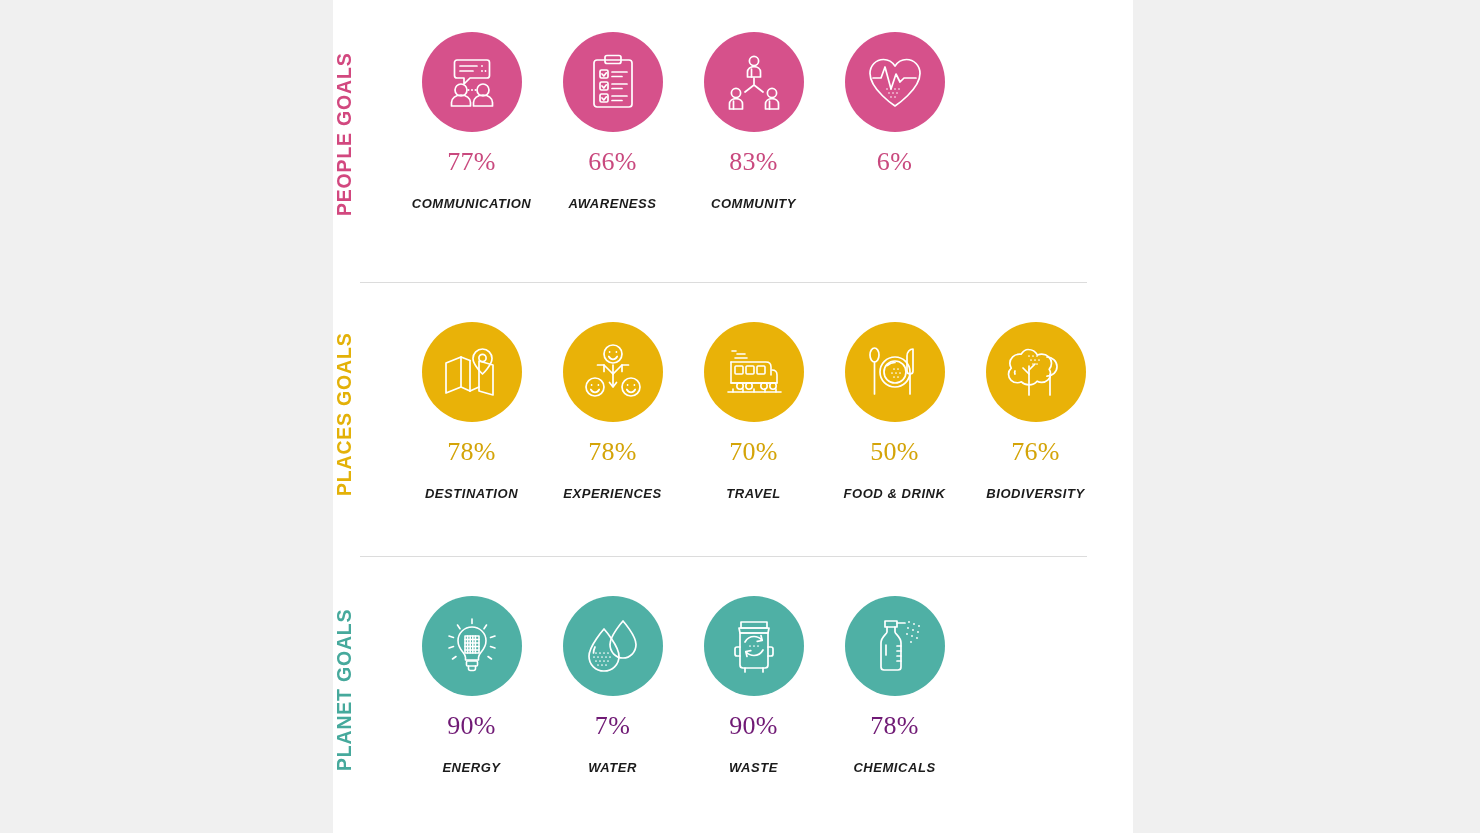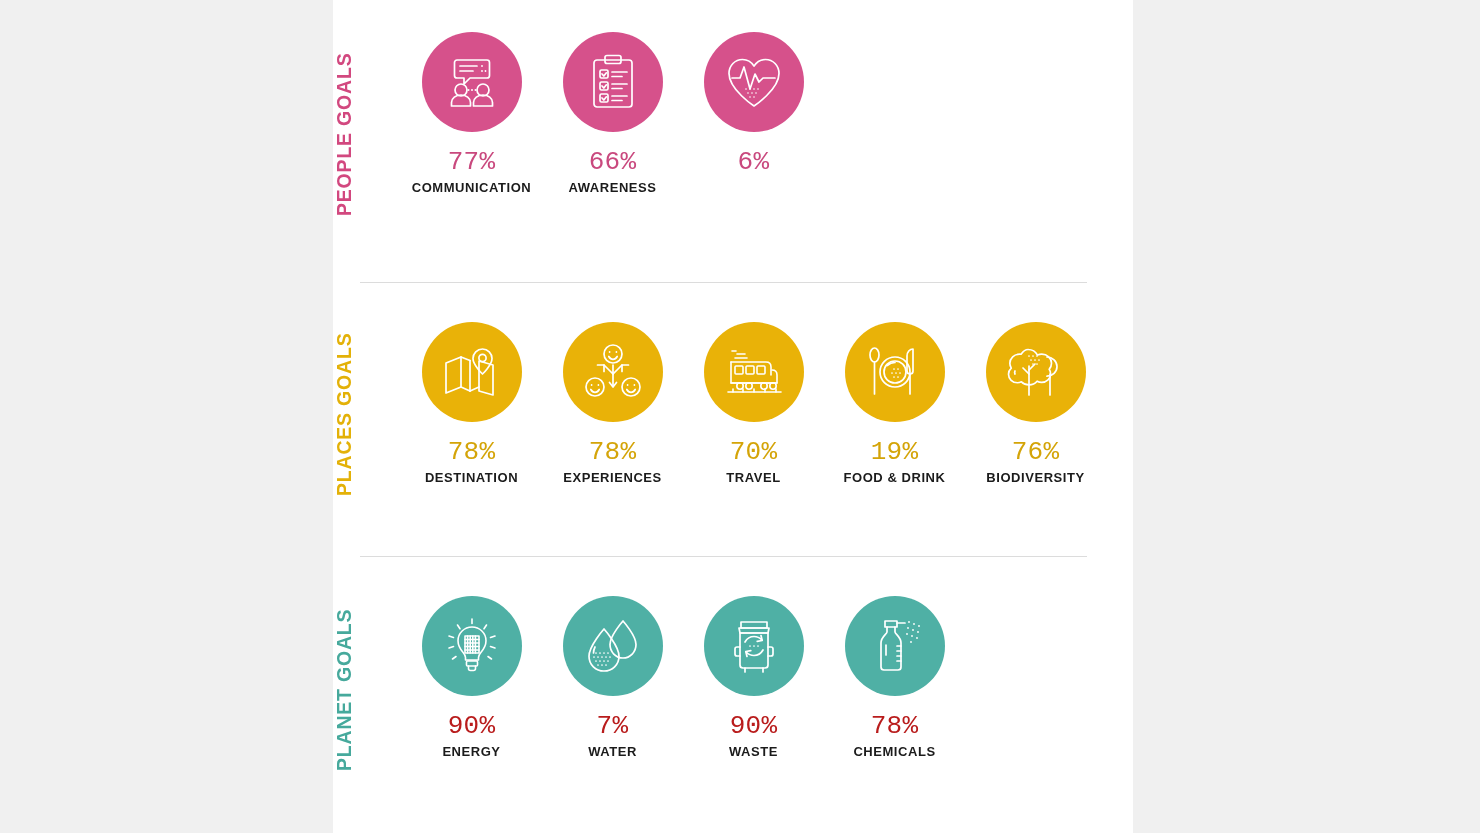--- a/index.html
+++ b/index.html
@@ -86,35 +86,37 @@
   .c-planet { background: #4fb0a5; }
 
   .circle svg { display: block; }
 
   .pct {
     margin-top: 17px;
     font-size: 26px;
     font-weight: normal;
     letter-spacing: 0.3px;
     line-height: 1;
-    font-family: Liberation Mono, monospace;
+    font-family: Liberation Serif, serif;
   }
   .p-people { color: #c9497e; }
   .p-places { color: #d4a408; }
-  .p-planet { color: #b91c1c; }
+  .p-planet { color: #701a75; }
 
   .tile-label {
+    margin-top: 16px;
     font-size: 13px;
     font-weight: bold;
     color: #1b1b1b;
     letter-spacing: 0.55px;
     text-align: center;
     line-height: 1.95;
     text-transform: uppercase;
     max-width: 138px;
+    font-style: italic;
   }
 
   .divider {
     position: absolute;
     left: 27px;
     width: 727px;
     height: 1px;
     background: #dcdcdc;
   }
   #divider-1 { top: 282px; }
@@ -174,20 +176,40 @@
                 <path d="M16 45l1.8 2 2.6-3.2"></path>
                 <line x1="26" y1="43" x2="41" y2="43"></line>
                 <line x1="26" y1="47.5" x2="36" y2="47.5"></line>
               </svg>
             </span>
           </div>
           <div class="pct p-people">66%</div>
           <div class="tile-label">AWARENESS</div>
         </div>
 
+        <div class="tile">
+          <div class="circle c-people">
+            <span>
+              <svg width="58" height="56" viewBox="0 0 58 56" fill="none" stroke="#ffffff" stroke-width="1.7" stroke-linecap="round" stroke-linejoin="round">
+                <circle cx="29" cy="7" r="4.6"></circle>
+                <path d="M22.5 23v-5c0-3.2 2.9-5.4 6.5-5.4s6.5 2.2 6.5 5.4v5z"></path>
+                <line x1="26.5" y1="15" x2="26.5" y2="23"></line>
+                <path d="M29 24v7M29 31l-9 7M29 31l9 7"></path>
+                <circle cx="11" cy="39" r="4.6"></circle>
+                <path d="M4.5 55v-5c0-3.2 2.9-5.4 6.5-5.4s6.5 2.2 6.5 5.4v5z"></path>
+                <line x1="8.5" y1="47" x2="8.5" y2="55"></line>
+                <circle cx="47" cy="39" r="4.6"></circle>
+                <path d="M40.5 55v-5c0-3.2 2.9-5.4 6.5-5.4s6.5 2.2 6.5 5.4v5z"></path>
+                <line x1="44.5" y1="47" x2="44.5" y2="55"></line>
+              </svg>
+            </span>
+          </div>
+          <div class="pct p-people">83%</div>
+          <div class="tile-label">COMMUNITY</div>
+        </div>
 
         <div class="tile">
           <div class="circle c-people">
             <span>
               <svg width="60" height="56" viewBox="0 0 60 56" fill="none" stroke="#ffffff" stroke-width="1.7" stroke-linecap="round" stroke-linejoin="round">
                 <path d="M30 52S5 35.5 5 19.5C5 11.5 11 5.5 18.5 5.5c4.8 0 9 2.6 11.5 6.6 2.5-4 6.7-6.6 11.5-6.6C49 5.5 55 11.5 55 19.5 55 35.5 30 52 30 52z"></path>
                 <path d="M8 24h8l4-11 6 22 5-15 4 8 4-4h12"></path>
                 <circle cx="22" cy="35" r="0.8" fill="#fff" stroke="none"></circle>
                 <circle cx="26" cy="35" r="0.8" fill="#fff" stroke="none"></circle>
                 <circle cx="30" cy="35" r="0.8" fill="#fff" stroke="none"></circle>
@@ -307,21 +329,21 @@
                 <circle cx="25" cy="29" r="0.85" fill="#fff" stroke="none"></circle>
                 <circle cx="29" cy="29" r="0.85" fill="#fff" stroke="none"></circle>
                 <circle cx="33" cy="29" r="0.85" fill="#fff" stroke="none"></circle>
                 <circle cx="27" cy="33" r="0.85" fill="#fff" stroke="none"></circle>
                 <circle cx="31" cy="33" r="0.85" fill="#fff" stroke="none"></circle>
                 <path d="M46 5v22a3 3 0 0 1-3 3h0a3 3 0 0 1-3-3V12c0-4 2.7-7 6-7z"></path>
                 <line x1="43" y1="30" x2="43" y2="50"></line>
               </svg>
             </span>
           </div>
-          <div class="pct p-places">19%</div>
+          <div class="pct p-places">50%</div>
           <div class="tile-label">FOOD &amp; DRINK</div>
         </div>
 
         <div class="tile">
           <div class="circle c-places">
             <span>
               <svg width="58" height="56" viewBox="0 0 58 56" fill="none" stroke="#ffffff" stroke-width="1.7" stroke-linecap="round" stroke-linejoin="round">
                 <path d="M40 13c5.5 0 10 4.3 10 9.6 0 5.3-4.5 9.6-10 9.6"></path>
                 <line x1="43" y1="30" x2="43" y2="51"></line>
                 <path d="M21 5.5c4.2 0 7.8 2.3 9.5 5.6 1.3-.6 2.8-.95 4.3-.95 5.4 0 9.7 4.1 9.7 9.2 0 2.3-.9 4.4-2.3 6 .9 1.3 1.4 2.9 1.4 4.6 0 4.7-4 8.5-8.9 8.5-1.7 0-3.3-.45-4.6-1.25-1.9 2.2-4.8 3.6-8.1 3.6-3 0-5.7-1.15-7.6-3-1.2.6-2.6.95-4 .95-4.9 0-8.9-3.8-8.9-8.5 0-2.4 1.05-4.6 2.75-6.15-.9-1.4-1.4-3-1.4-4.75 0-5.1 4.3-9.2 9.7-9.2.5 0 1 .05 1.5.1C15.65 8 18.1 5.5 21 5.5z"></path>

